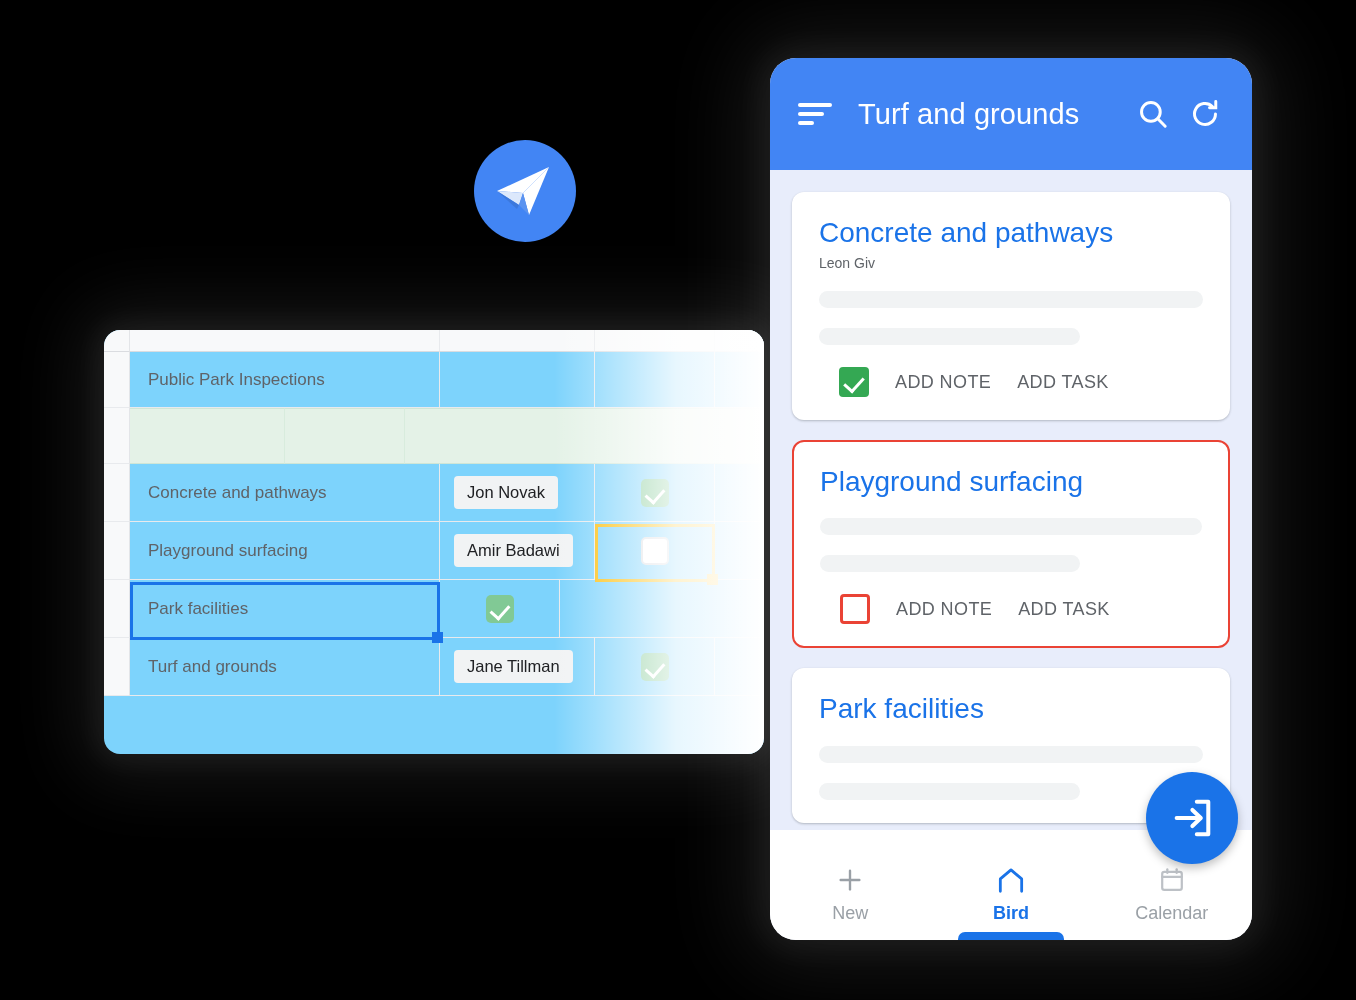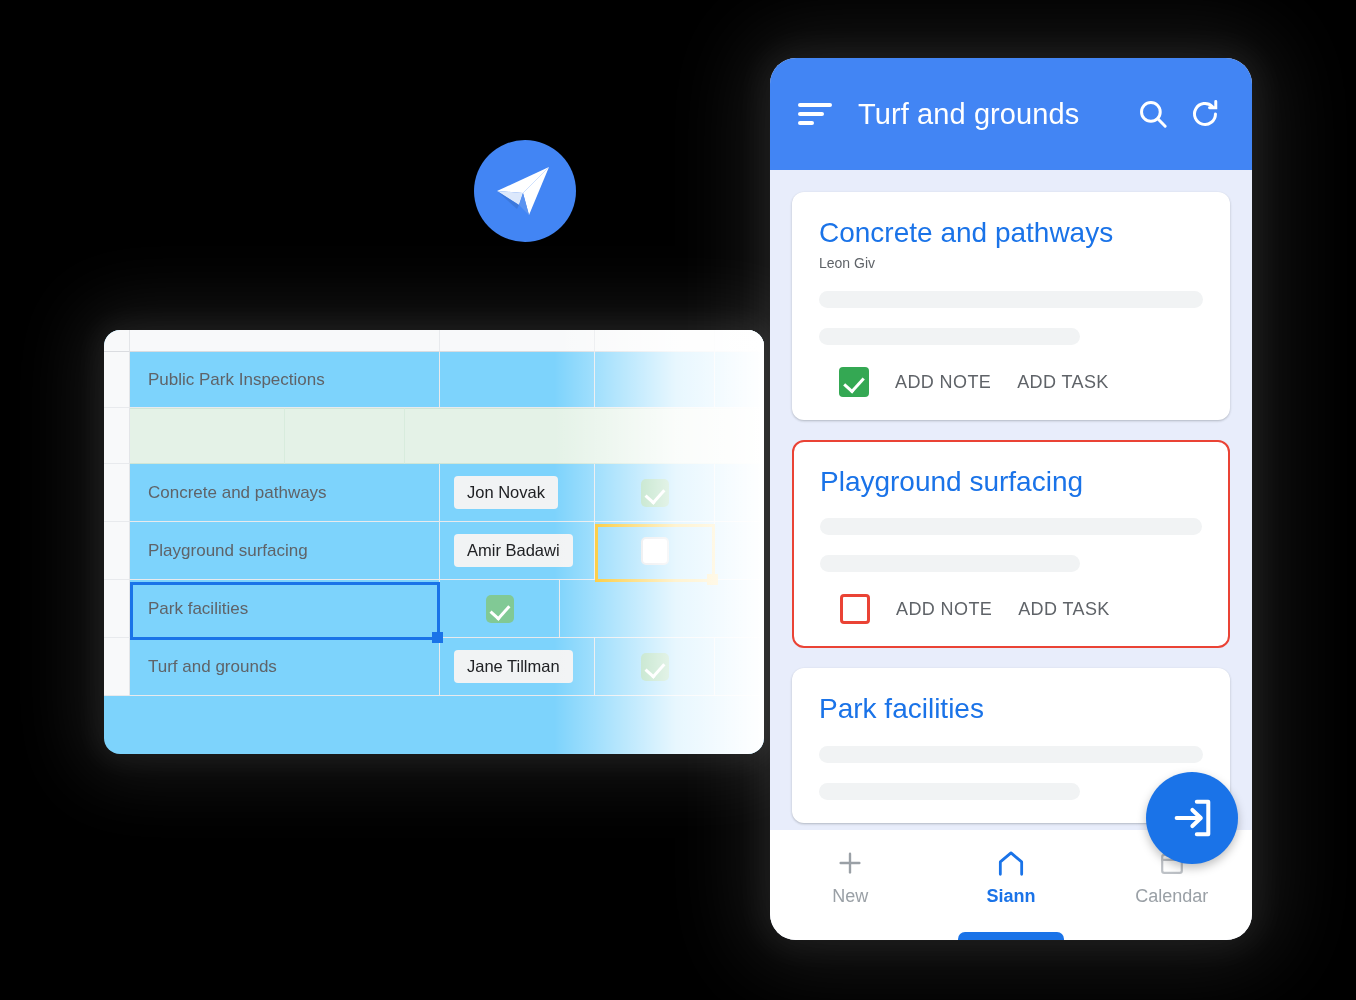--- a/index.html
+++ b/index.html
@@ -148,21 +148,21 @@
   #fab {
     position: absolute; right: 14px; top: 714px;
     width: 92px; height: 92px; border-radius: 50%;
     background: #1a73e8; z-index: 8;
     display:flex; align-items:center; justify-content:center;
     box-shadow: 0 4px 10px rgba(0,0,0,0.25);
   }
   #bottomnav {
     position: absolute; left:0; bottom: 0; width: 100%; height: 110px;
     background: #fff; z-index: 7;
-    display:flex; align-items:flex-start; padding-top: 16px;
+    display:flex; align-items:center; padding-top: 16px;
   }
   .navitem { flex: 1 1 0; text-align:center; }
   .navitem .ico { height: 34px; display:flex; align-items:center; justify-content:center; }
   .navitem .lbl { font-size: 18px; color: #9aa0a6; margin-top: 6px; }
   .navitem.active .lbl { color: #1a73e8; font-weight: bold; }
   #homebar {
     position:absolute; left: 50%; transform: translateX(-50%);
     bottom: -6px; width: 106px; height: 14px; border-radius: 7px;
     background: #1a73e8; z-index: 9;
   }
@@ -333,21 +333,21 @@
           </svg>
         </div>
         <div class="lbl">New</div>
       </div>
       <div class="navitem active">
         <div class="ico">
           <svg width="32" height="32" viewBox="0 0 24 24" fill="none" stroke="#1a73e8" stroke-width="2.1" stroke-linecap="round" stroke-linejoin="round">
             <path d="M4 20.5V11.2L12 4.4L20 11.2V20.5"></path>
           </svg>
         </div>
-        <div class="lbl">Siann</div>
+        <div class="lbl">Bird</div>
       </div>
       <div class="navitem">
         <div class="ico">
           <svg width="28" height="28" viewBox="0 0 24 24" fill="none" stroke="#bdc1c6" stroke-width="1.9" stroke-linecap="round" stroke-linejoin="round">
             <rect x="3.6" y="5" width="16.8" height="15.4" rx="1.8"></rect>
             <line x1="3.6" y1="9.4" x2="20.4" y2="9.4"></line>
             <line x1="8" y1="2.8" x2="8" y2="6"></line>
               <line x1="16" y1="2.8" x2="16" y2="6"></line>
           </svg>
         </div>

